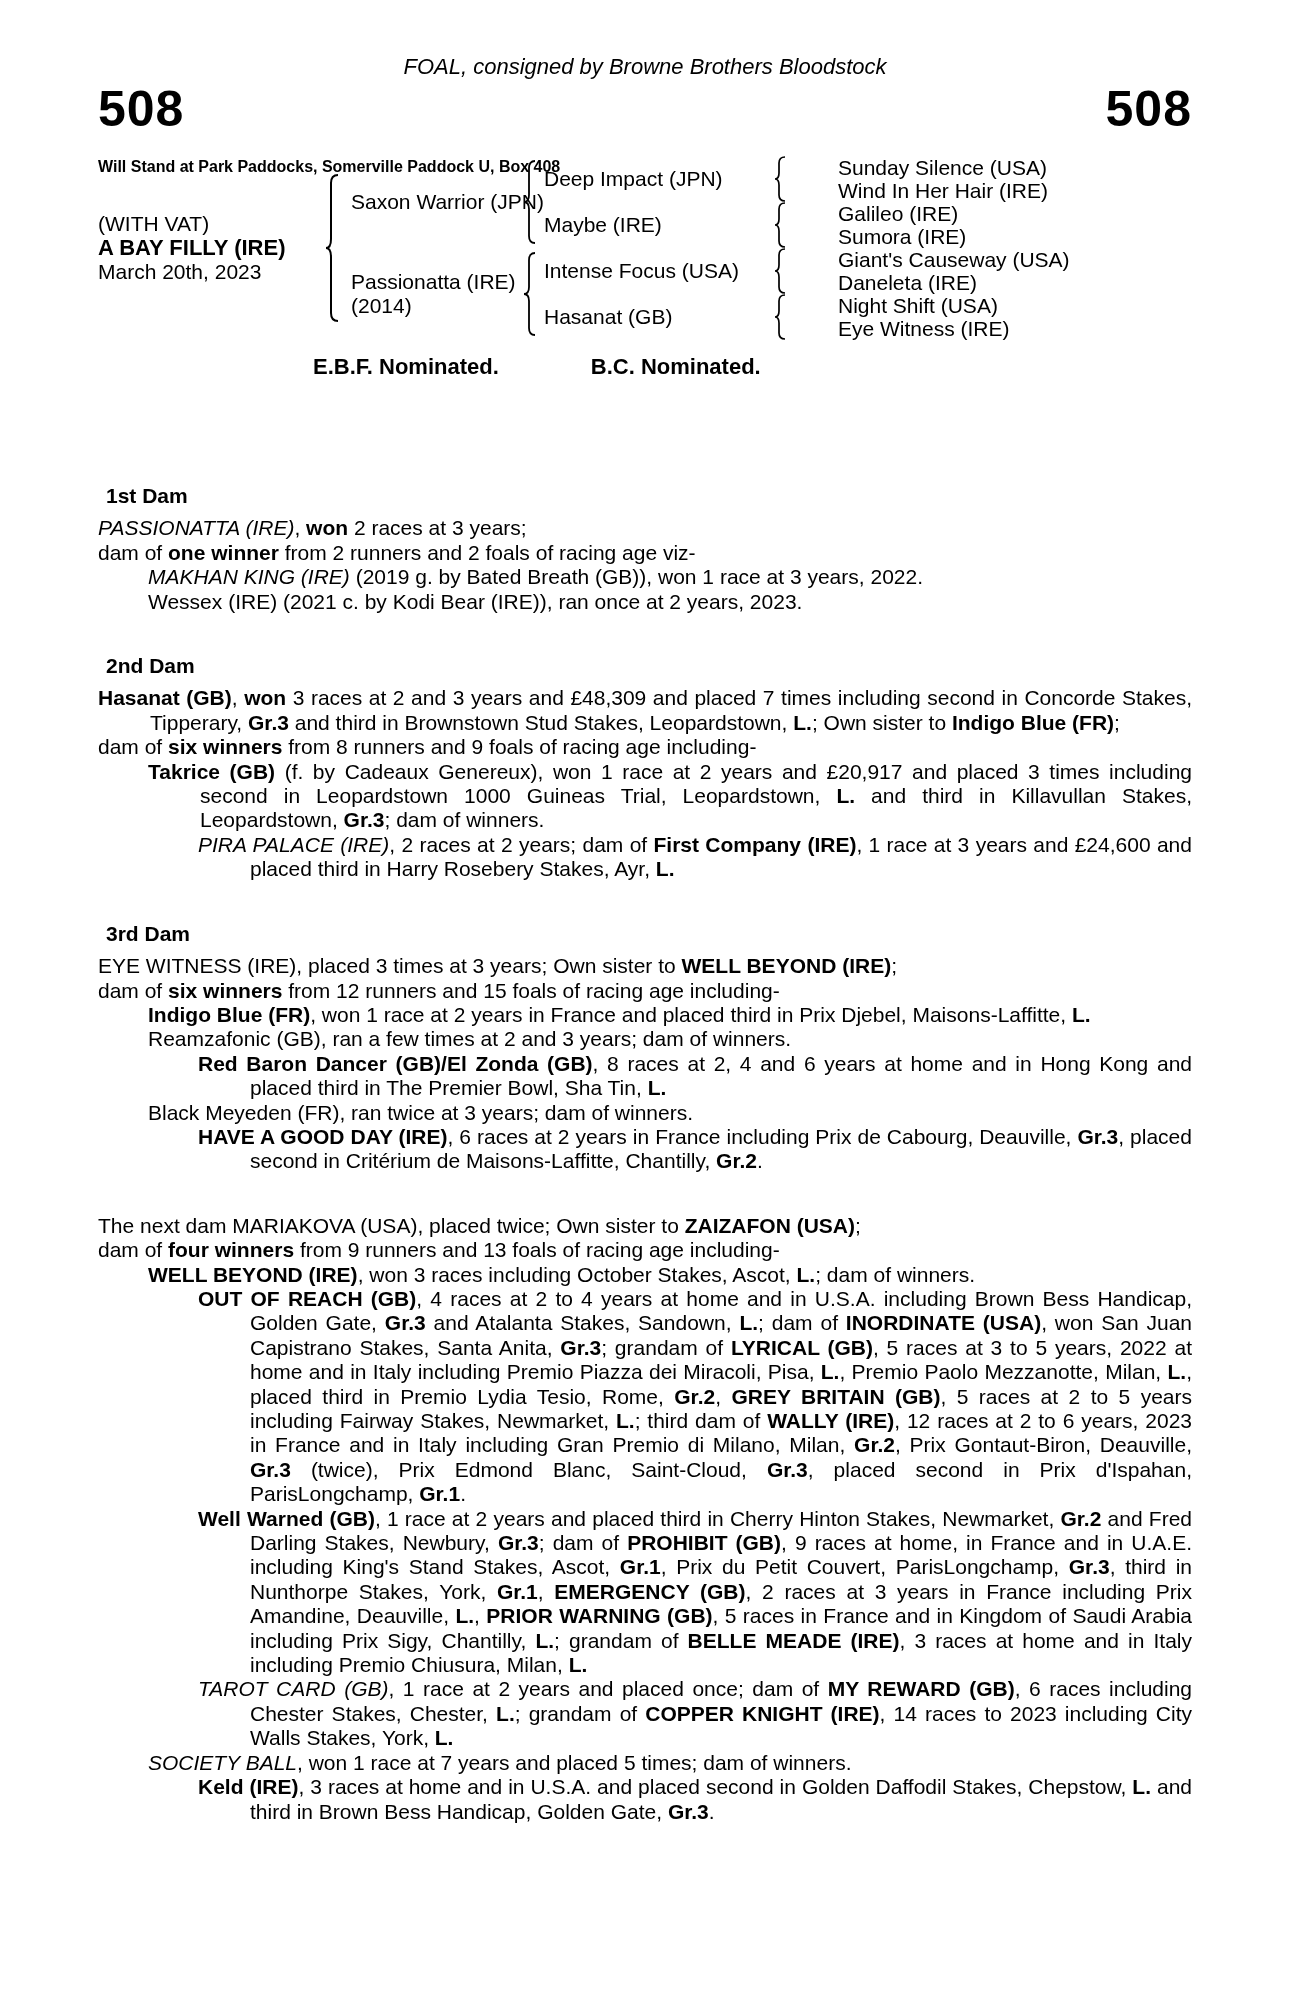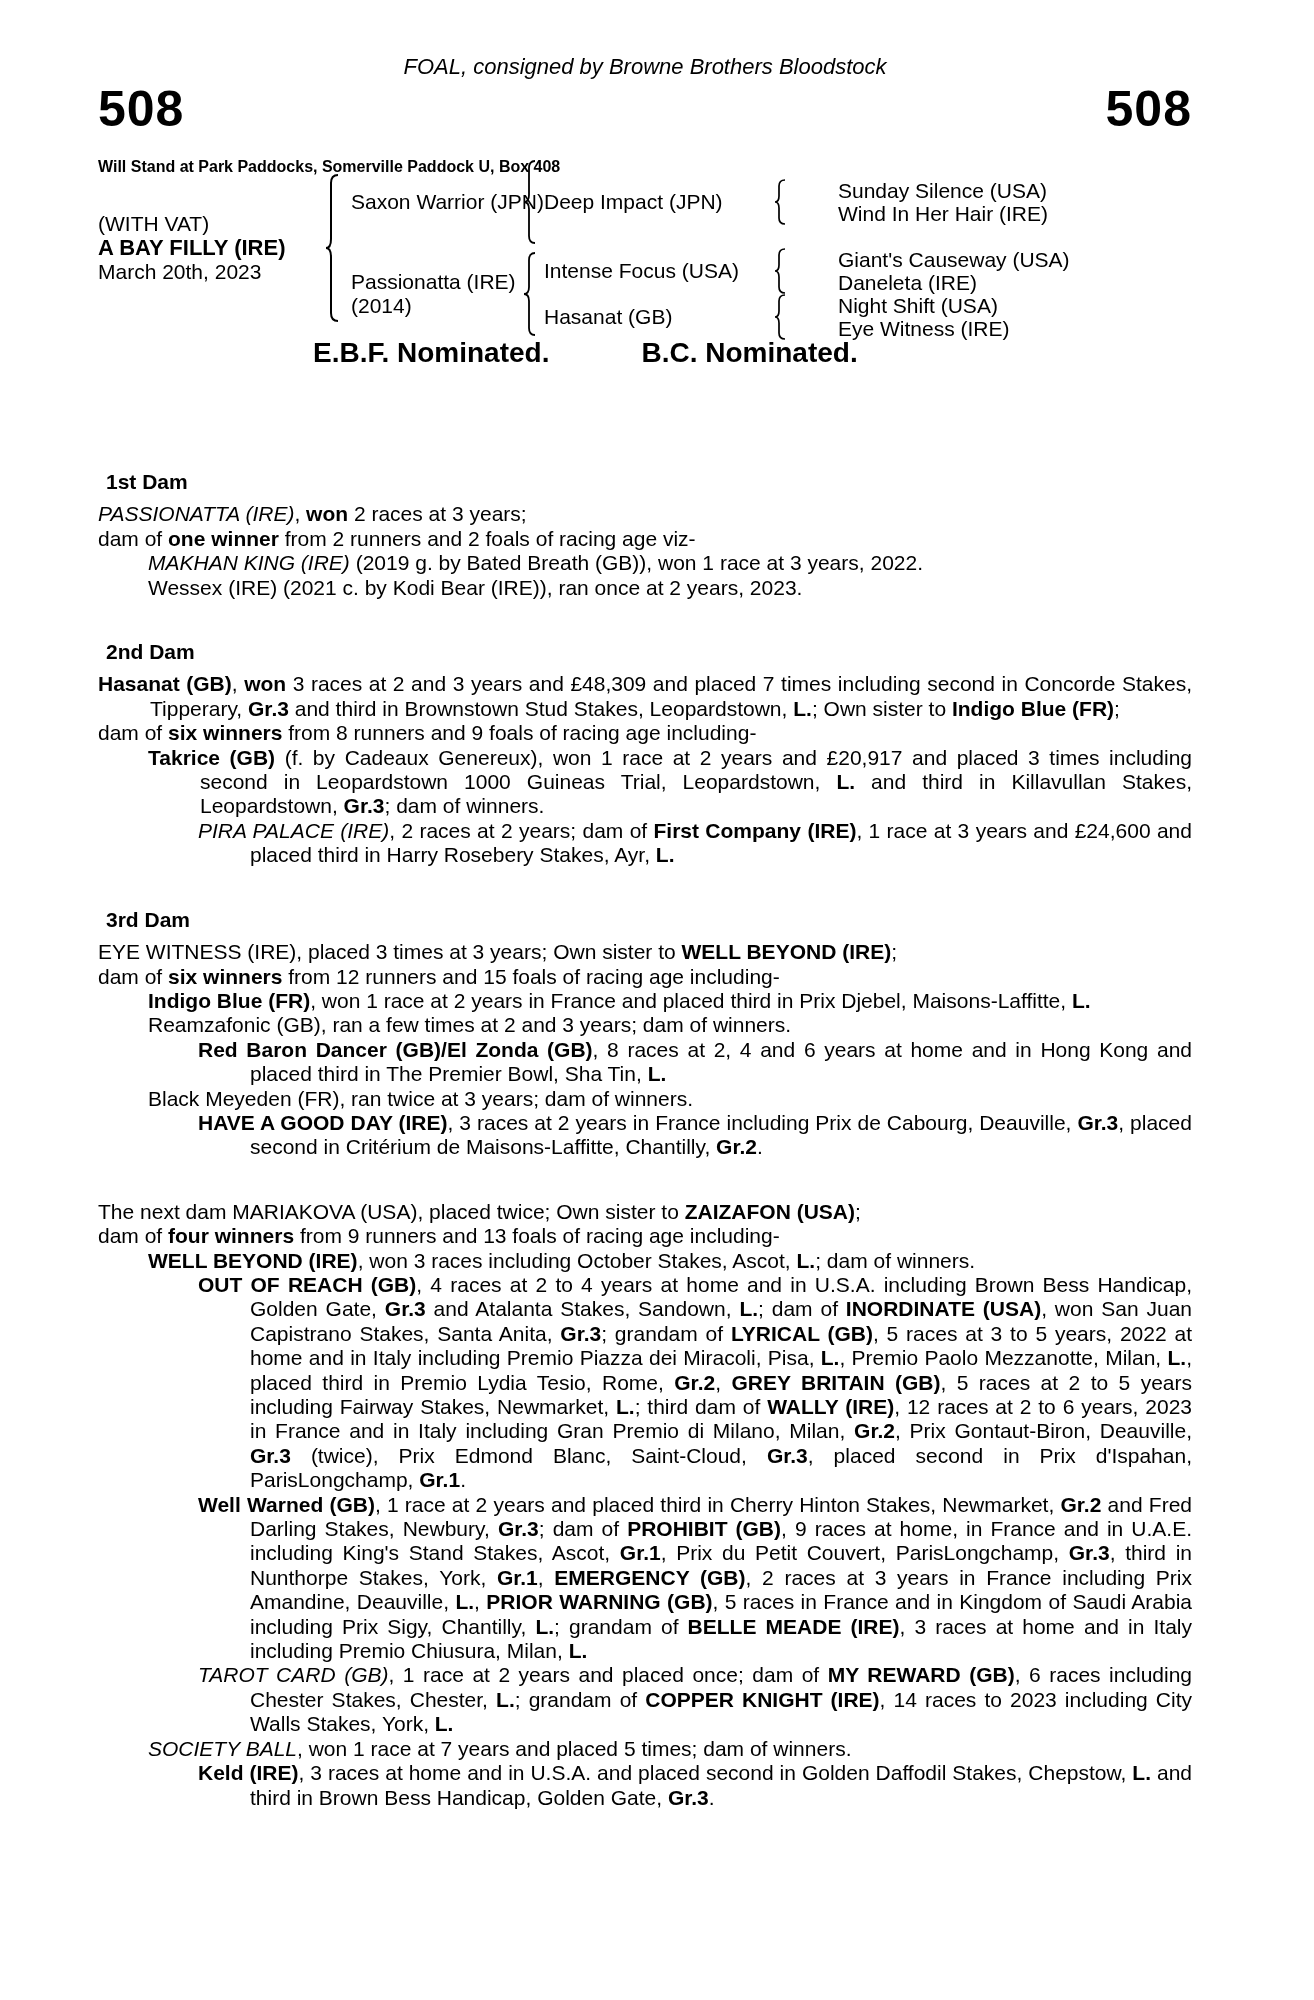--- a/index.html
+++ b/index.html
@@ -42,22 +42,22 @@
   .parent-name{width:172px;line-height:24px;white-space:nowrap;}
   .gp-col{display:flex;flex-direction:column;}
   .gp-unit{display:flex;align-items:center;height:46px;gap:44px;}
   .gp-name{width:186px;white-space:nowrap;}
   .ggp-col{display:flex;flex-direction:column;}
   .ggp-line{height:23px;line-height:23px;white-space:nowrap;}
   .brace{flex:0 0 auto;margin-right:6px;}
   .brace-big{margin-right:10px;margin-left:2px;}
   
   .noms{
-    display:flex;gap:92px;margin-left:215px;
-    font-size:28px;font-weight:bold;line-height:26px;
+    display:flex;gap:92px;margin-left:215px;margin-top:14px;
+    font-size:22px;font-weight:bold;line-height:26px;
   }
   
   #body-sections{margin-top:104px;font-size:21px;}
   .dam-section{margin-top:40px;}
   .dam-section:first-child{margin-top:0;}
   .dam-heading{
     font-size:21px;font-weight:bold;margin:8px;line-height:24.4px;
   }
   .para{
     margin:0;text-align:justify;line-height:24.4px;
@@ -104,20 +104,30 @@
           </svg>
           <div class="gp-col">
             <div class="gp-unit">
               <div class="gp-name">Deep Impact (JPN)</div>
               <svg class="brace" width="14" height="48" viewBox="0 0 14 48">
                 <path d="M11 2 Q5 2 5 8 L5 18 Q5 24 1 24 Q5 24 5 30 L5 40 Q5 46 11 46" fill="none" stroke="#000" stroke-width="1.7"></path>
               </svg>
               <div class="ggp-col">
                 <div class="ggp-line">Sunday Silence (USA)</div>
                 <div class="ggp-line">Wind In Her Hair (IRE)</div>
+              </div>
+            </div>
+            <div class="gp-unit">
+              <div class="gp-name">Maybe (IRE)</div>
+              <svg class="brace" width="14" height="48" viewBox="0 0 14 48">
+                <path d="M11 2 Q5 2 5 8 L5 18 Q5 24 1 24 Q5 24 5 30 L5 40 Q5 46 11 46" fill="none" stroke="#000" stroke-width="1.7"></path>
+              </svg>
+              <div class="ggp-col">
+                <div class="ggp-line">Galileo (IRE)</div>
+                <div class="ggp-line">Sumora (IRE)</div>
               </div>
             </div>
           </div>
         </div>
 
         <div class="parent-unit">
           <div class="parent-name">
             <div>Passionatta (IRE)</div>
             <div>(2014)</div>
           </div>
@@ -173,21 +183,21 @@
         <p class="para" style="padding-left: 152px; text-indent: -52px;"><span class="i">PIRA PALACE (IRE)</span><span>, 2 races at 2 years; dam of </span><span class="b">First Company (IRE)</span><span>, 1 race at 3 years and £24,600 and placed third in Harry Rosebery Stakes, Ayr, </span><span class="b">L.</span></p>
       </section>
       <section class="dam-section">
         <h2 class="dam-heading">3rd Dam</h2>
         <p class="para" style="padding-left: 52px; text-indent: -52px;"><span>EYE WITNESS (IRE), placed 3 times at 3 years; Own sister to </span><span class="b">WELL BEYOND (IRE)</span><span>;</span></p>
         <p class="para" style="padding-left: 52px; text-indent: -52px;"><span>dam of </span><span class="b">six winners</span><span> from 12 runners and 15 foals of racing age including-</span></p>
         <p class="para" style="padding-left: 102px; text-indent: -52px;"><span class="b">Indigo Blue (FR)</span><span>, won 1 race at 2 years in France and placed third in Prix Djebel, Maisons-Laffitte, </span><span class="b">L.</span></p>
         <p class="para" style="padding-left: 102px; text-indent: -52px;"><span>Reamzafonic (GB), ran a few times at 2 and 3 years; dam of winners.</span></p>
         <p class="para" style="padding-left: 152px; text-indent: -52px;"><span class="b">Red Baron Dancer (GB)/El Zonda (GB)</span><span>, 8 races at 2, 4 and 6 years at home and in Hong Kong and placed third in The Premier Bowl, Sha Tin, </span><span class="b">L.</span></p>
         <p class="para" style="padding-left: 102px; text-indent: -52px;"><span>Black Meyeden (FR), ran twice at 3 years; dam of winners.</span></p>
-        <p class="para" style="padding-left: 152px; text-indent: -52px;"><span class="b">HAVE A GOOD DAY (IRE)</span><span>, 3 races at 2 years in France including Prix de Cabourg, Deauville, </span><span class="b">Gr.3</span><span>, placed second in Critérium de Maisons-Laffitte, Chantilly, </span><span class="b">Gr.2</span><span>.</span></p>
+        <p class="para" style="padding-left: 152px; text-indent: -52px;"><span class="b">HAVE A GOOD DAY (IRE)</span><span>, 6 races at 2 years in France including Prix de Cabourg, Deauville, </span><span class="b">Gr.3</span><span>, placed second in Critérium de Maisons-Laffitte, Chantilly, </span><span class="b">Gr.2</span><span>.</span></p>
       </section>
       <section class="dam-section">
         <p class="para" style="padding-left: 52px; text-indent: -52px;"><span>The next dam MARIAKOVA (USA), placed twice; Own sister to </span><span class="b">ZAIZAFON (USA)</span><span>;</span></p>
         <p class="para" style="padding-left: 52px; text-indent: -52px;"><span>dam of </span><span class="b">four winners</span><span> from 9 runners and 13 foals of racing age including-</span></p>
         <p class="para" style="padding-left: 102px; text-indent: -52px;"><span class="b">WELL BEYOND (IRE)</span><span>, won 3 races including October Stakes, Ascot, </span><span class="b">L.</span><span>; dam of winners.</span></p>
         <p class="para" style="padding-left: 152px; text-indent: -52px;"><span class="b">OUT OF REACH (GB)</span><span>, 4 races at 2 to 4 years at home and in U.S.A. including Brown Bess Handicap, Golden Gate, </span><span class="b">Gr.3</span><span> and Atalanta Stakes, Sandown, </span><span class="b">L.</span><span>; dam of </span><span class="b">INORDINATE (USA)</span><span>, won San Juan Capistrano Stakes, Santa Anita, </span><span class="b">Gr.3</span><span>; grandam of </span><span class="b">LYRICAL (GB)</span><span>, 5 races at 3 to 5 years, 2022 at home and in Italy including Premio Piazza dei Miracoli, Pisa, </span><span class="b">L.</span><span>, Premio Paolo Mezzanotte, Milan, </span><span class="b">L.</span><span>, placed third in Premio Lydia Tesio, Rome, </span><span class="b">Gr.2</span><span>, </span><span class="b">GREY BRITAIN (GB)</span><span>, 5 races at 2 to 5 years including Fairway Stakes, Newmarket, </span><span class="b">L.</span><span>; third dam of </span><span class="b">WALLY (IRE)</span><span>, 12 races at 2 to 6 years, 2023 in France and in Italy including Gran Premio di Milano, Milan, </span><span class="b">Gr.2</span><span>, Prix Gontaut-Biron, Deauville, </span><span class="b">Gr.3</span><span> (twice), Prix Edmond Blanc, Saint-Cloud, </span><span class="b">Gr.3</span><span>, placed second in Prix d'Ispahan, ParisLongchamp, </span><span class="b">Gr.1</span><span>.</span></p>
         <p class="para" style="padding-left: 152px; text-indent: -52px;"><span class="b">Well Warned (GB)</span><span>, 1 race at 2 years and placed third in Cherry Hinton Stakes, Newmarket, </span><span class="b">Gr.2</span><span> and Fred Darling Stakes, Newbury, </span><span class="b">Gr.3</span><span>; dam of </span><span class="b">PROHIBIT (GB)</span><span>, 9 races at home, in France and in U.A.E. including King's Stand Stakes, Ascot, </span><span class="b">Gr.1</span><span>, Prix du Petit Couvert, ParisLongchamp, </span><span class="b">Gr.3</span><span>, third in Nunthorpe Stakes, York, </span><span class="b">Gr.1</span><span>, </span><span class="b">EMERGENCY (GB)</span><span>, 2 races at 3 years in France including Prix Amandine, Deauville, </span><span class="b">L.</span><span>, </span><span class="b">PRIOR WARNING (GB)</span><span>, 5 races in France and in Kingdom of Saudi Arabia including Prix Sigy, Chantilly, </span><span class="b">L.</span><span>; grandam of </span><span class="b">BELLE MEADE (IRE)</span><span>, 3 races at home and in Italy including Premio Chiusura, Milan, </span><span class="b">L.</span></p>
         <p class="para" style="padding-left: 152px; text-indent: -52px;"><span class="i">TAROT CARD (GB)</span><span>, 1 race at 2 years and placed once; dam of </span><span class="b">MY REWARD (GB)</span><span>, 6 races including Chester Stakes, Chester, </span><span class="b">L.</span><span>; grandam of </span><span class="b">COPPER KNIGHT (IRE)</span><span>, 14 races to 2023 including City Walls Stakes, York, </span><span class="b">L.</span></p>
         <p class="para" style="padding-left: 102px; text-indent: -52px;"><span class="i">SOCIETY BALL</span><span>, won 1 race at 7 years and placed 5 times; dam of winners.</span></p>
         <p class="para" style="padding-left: 152px; text-indent: -52px;"><span class="b">Keld (IRE)</span><span>, 3 races at home and in U.S.A. and placed second in Golden Daffodil Stakes, Chepstow, </span><span class="b">L.</span><span> and third in Brown Bess Handicap, Golden Gate, </span><span class="b">Gr.3</span><span>.</span></p>

